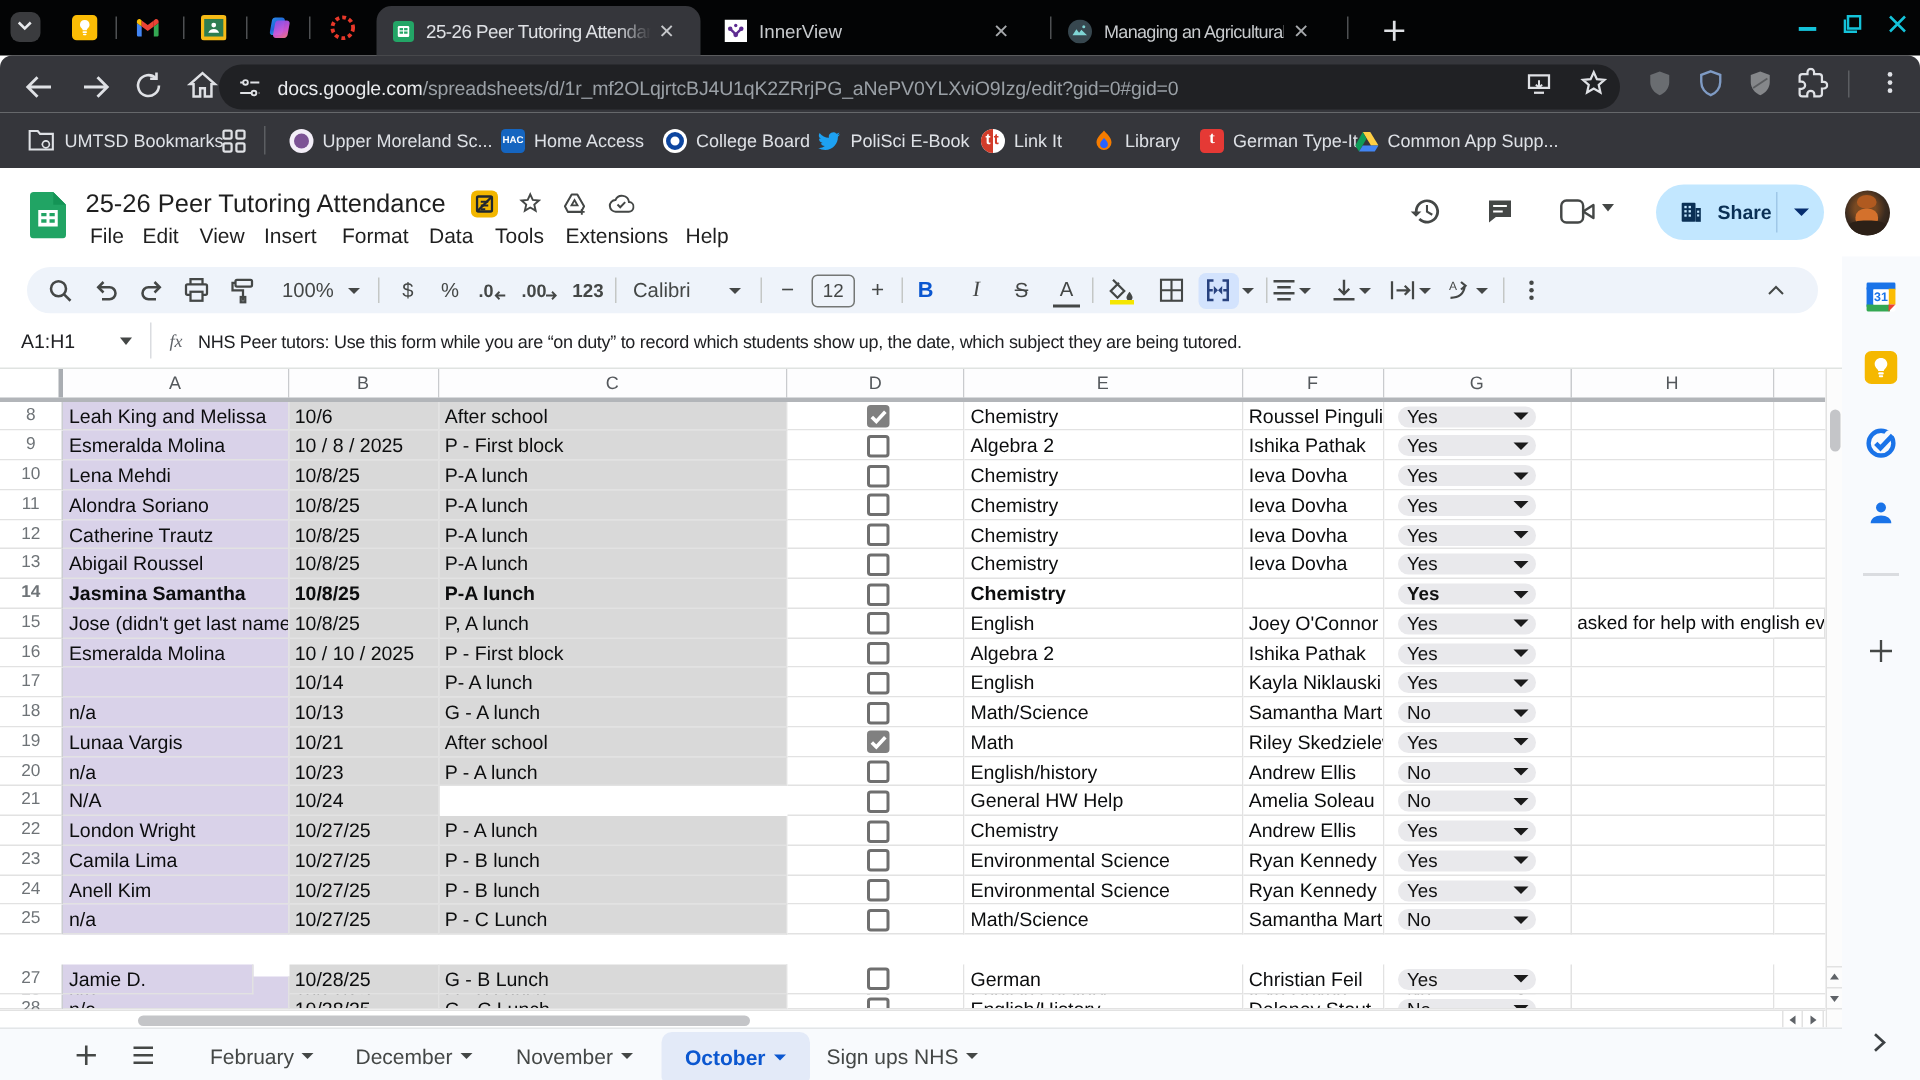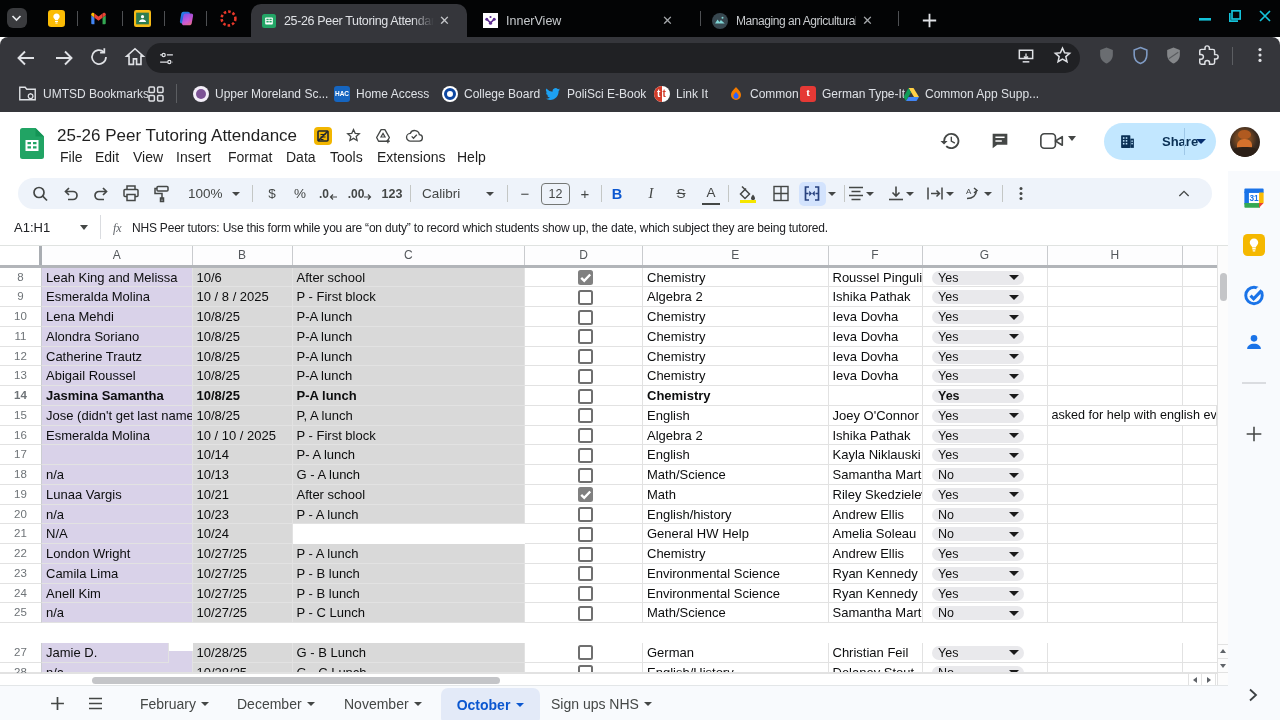--- a/index.html
+++ b/index.html
@@ -201,20 +201,21 @@
   <svg class="navic" style="left:124px" width="22" height="22" viewBox="0 0 24 24">
       <path d="M12 3l9 8h-2.5v9h-4.8v-6h-3.4v6H5.5v-9H3z" fill="none" stroke="#dfe1e5" stroke-width="1.8"></path>
     </svg>
   <div id="omnibox">
     <svg style="margin-left:12px;flex:none" width="17" height="17" viewBox="0 0 24 24">
         <circle cx="8" cy="7" r="2.2" fill="none" stroke="#dfe1e5" stroke-width="1.8"></circle>
         <path d="M12.5 7H21M3 7h2.6" stroke="#dfe1e5" stroke-width="1.8"></path>
         <circle cx="16" cy="17" r="2.2" fill="none" stroke="#dfe1e5" stroke-width="1.8"></circle>
         <path d="M3 17h10.6M20.5 17H21" stroke="#dfe1e5" stroke-width="1.8"></path>
       </svg>
+    <span class="url" style="margin-left:10px"><b>docs.google.com</b>/spreadsheets/d/1r_mf2OLqjrtcBJ4U1qK2ZRrjPG_aNePV0YLXviO9Izg/edit?gid=0#gid=0</span>
   </div>
   <svg class="navic" style="left:1016px;top:9px" width="20" height="20" viewBox="0 0 24 24">
       <path d="M4 5h16v10H4z" fill="none" stroke="#dfe1e5" stroke-width="1.8"></path>
       <path d="M12 9v5M9.5 12.5L12 15l2.5-2.5" stroke="#dfe1e5" stroke-width="1.6" fill="none"></path>
       <path d="M8 19h8" stroke="#dfe1e5" stroke-width="1.8"></path>
     </svg>
   <svg class="navic" style="left:1052px;top:8px" width="21" height="21" viewBox="0 0 24 24">
       <path d="M12 3.6l2.4 5.3 5.8.5-4.4 3.9 1.3 5.7-5.1-3-5.1 3 1.3-5.7-4.4-3.9 5.8-.5z" fill="none" stroke="#dfe1e5" stroke-width="1.7"></path>
     </svg>
   <svg class="navic" style="left:1097px;top:9px" width="19" height="19" viewBox="0 0 24 24">
@@ -284,21 +285,21 @@
         <span style="position:absolute;left:3px;top:2px;font-size:10px;font-weight:700;color:#fff;">t</span>
         <span style="position:absolute;left:8.5px;top:2px;font-size:10px;font-weight:700;color:#d23c2a;">t</span>
       </span>
       <span>Link It</span>
     </div>
   <div class="bk" style="left:728px">
       <svg class="fav" viewBox="0 0 16 16" style="border-radius:0">
         <path d="M8 1c2 2.5 5 4.5 5 8a5 5 0 0 1-10 0C3 5.5 6 3.5 8 1z" fill="#f57c00"></path>
         <path d="M8 6c1.2 1.4 2.6 2.4 2.6 4.2A2.7 2.7 0 0 1 8 12.8 2.7 2.7 0 0 1 5.4 10.2C5.4 8.4 6.8 7.4 8 6z" fill="#2962ff"></path>
       </svg>
-      <span>Common</span>
+      <span>Library</span>
     </div>
   <div class="bk" style="left:800px">
       <span class="fav" style="background:#e53935;color:#fff;position:relative">
         <span style="position:absolute;left:0;top:0;width:16px;text-align:center;font-size:11px;font-weight:700;color:#fff;font-family:'Liberation Serif',serif;">t</span>
       </span>
       <span>German Type-It</span>
     </div>
   <div class="bk" style="left:903px">
       <svg class="fav" viewBox="0 0 16 16" style="border-radius:0">
         <path d="M5.5 2h5L16 11H11z" fill="#ffcf44"></path>
@@ -355,21 +356,21 @@
           <rect x="5.5" y="6" width="2.2" height="2.2"></rect>
           <rect x="9.5" y="6" width="2.2" height="2.2"></rect>
           <rect x="5.5" y="10" width="2.2" height="2.2"></rect>
           <rect x="9.5" y="10" width="2.2" height="2.2"></rect>
           <rect x="5.5" y="14" width="2.2" height="2.2"></rect>
           <rect x="9.5" y="14" width="2.2" height="2.2"></rect>
           <rect x="17.5" y="10.5" width="2" height="2"></rect>
           <rect x="17.5" y="14" width="2" height="2"></rect>
         </g>
       </svg>
-      <span style="margin-left:26px">Share</span>
+      <span style="margin-left:9px">Share</span>
       <span style="position:absolute;left:80px;top:5px;width:1px;height:27px;background:#9fc8e8"></span>
       <span style="position:absolute;left:92px;top:16px;width:0;height:0;border-left:5px solid transparent;border-right:5px solid transparent;border-top:5.5px solid #062e6f;"></span>
     </div>
   <div id="avatar">
       <span style="position:absolute;left:8px;top:3px;width:13px;height:9px;background:#b05a20;border-radius:50% 50% 45% 45%;"></span>
       <span style="position:absolute;left:7px;top:12px;width:15px;height:13px;background:#d4712c;border-radius:45%;"></span>
       <span style="position:absolute;left:2px;top:20px;width:26px;height:10px;background:#2c2017;border-radius:40% 40% 0 0;"></span>
     </div>
   <div class="menus" style="left:60px">File</div>
   <div class="menus" style="left:95px">Edit</div>

